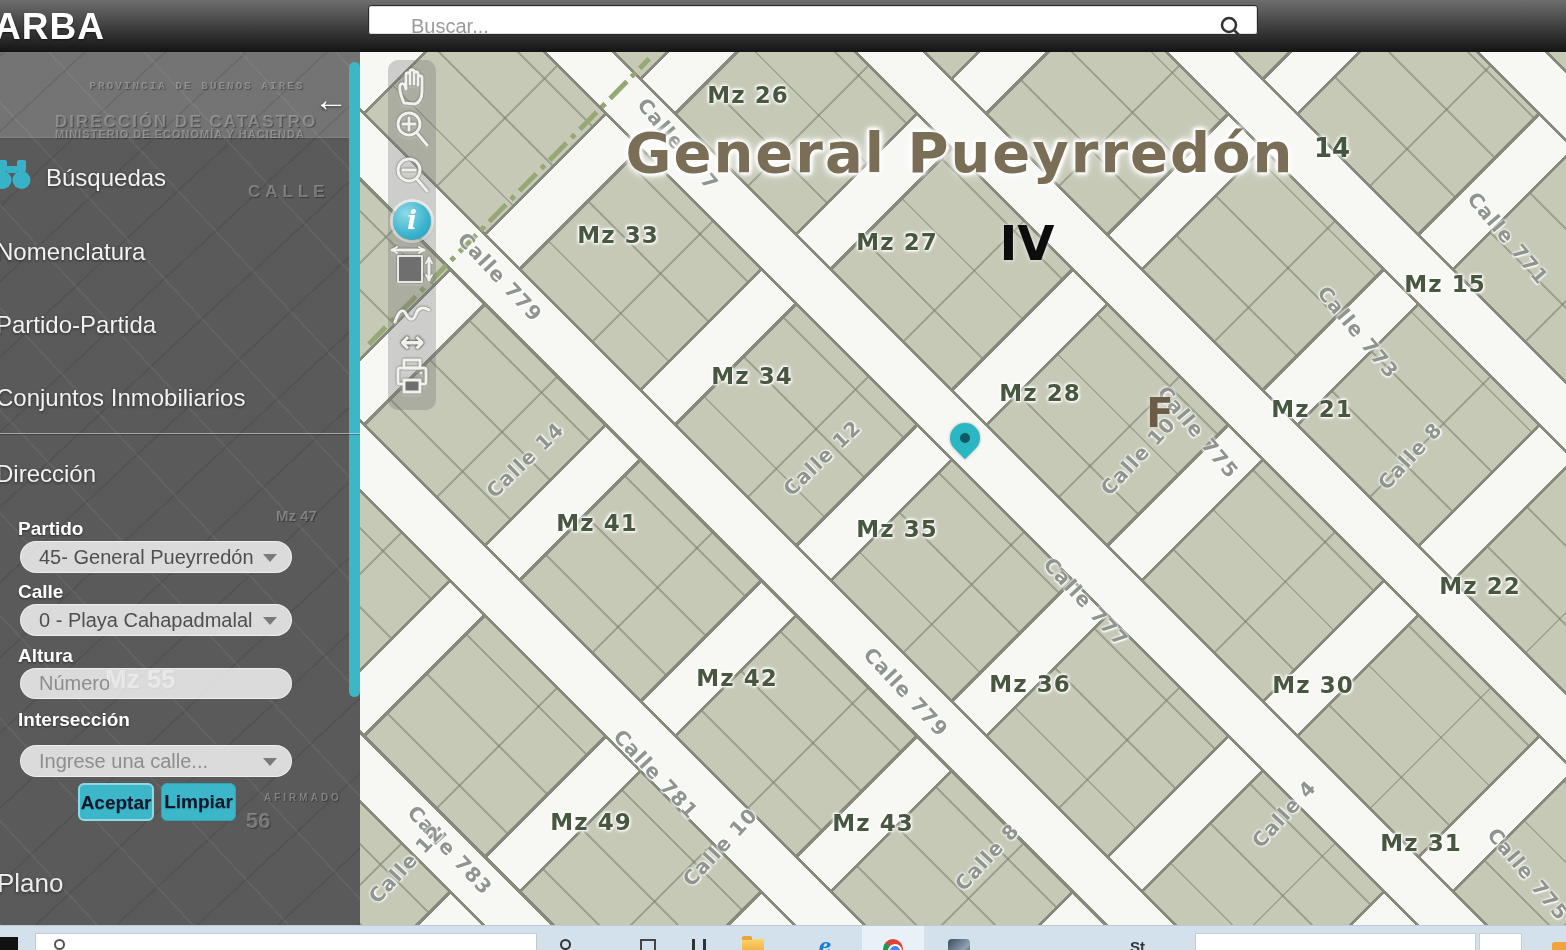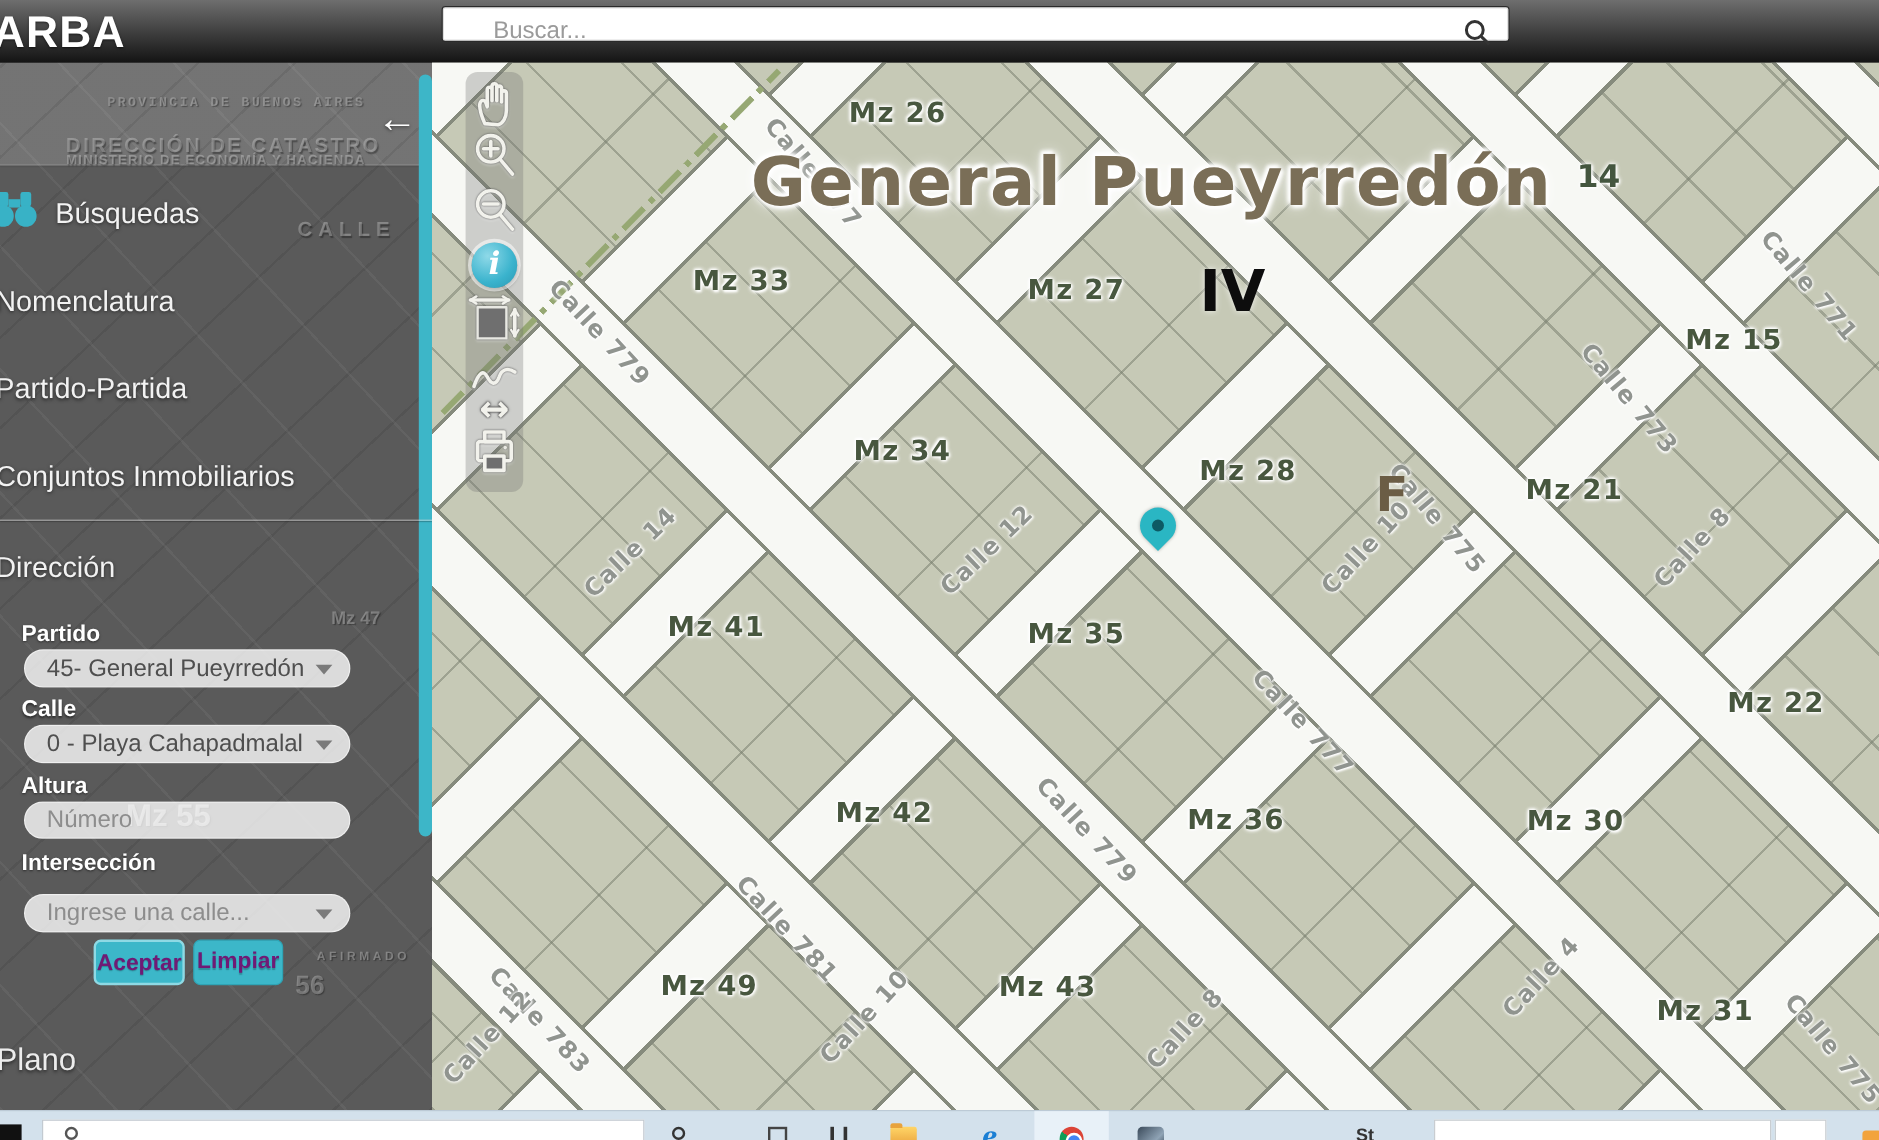--- a/index.html
+++ b/index.html
@@ -68,21 +68,21 @@
         border-radius:16px; z-index:2; cursor:pointer; }
   .sb-select .val { position:absolute; left:18px; top:4px; font-size:20px; color:#4f4f4f;
         white-space:nowrap; }
   .sb-select .val.ph { color:#8d8d8d; }
   .sb-select .tri { position:absolute; right:14px; top:12px; width:0; height:0;
         border-left:7px solid transparent; border-right:7px solid transparent;
         border-top:8px solid #7a7a7a; }
   .sb-input input { width:100%; height:100%; border:none; outline:none; background:transparent;
         font-size:20px; color:#4f4f4f; padding-left:18px; font-family:"Liberation Sans",sans-serif;}
   .sb-input input::placeholder { color:#8d8d8d; }
-  .btn { position:absolute; height:38px; background:#3cb7c9; color:#701a75; font-weight:bold;
+  .btn { position:absolute; height:38px; background:#3cb7c9; color:#0f172a; font-weight:bold;
          font-size:19px; border-radius:6px; text-align:center; line-height:36px; cursor:pointer;
          text-shadow:0 1px 1px rgba(0,0,0,.25); }
   .btn-aceptar { left:78px; top:731px; width:76px; border:2px solid #8ed9e4; }
   .btn-limpiar { left:161px; top:731px; width:75px; border:1px solid #2fa4b5; }
   .plano { position:absolute; left:-3px; top:816px; color:#ececec; font-size:26px;
            text-shadow:0 1px 3px rgba(0,0,0,.55); cursor:pointer;}
 
   
   .map { position:absolute; left:360px; top:52px; width:1206px; height:873px; overflow:hidden;
          background-color:#c6c9b6;

